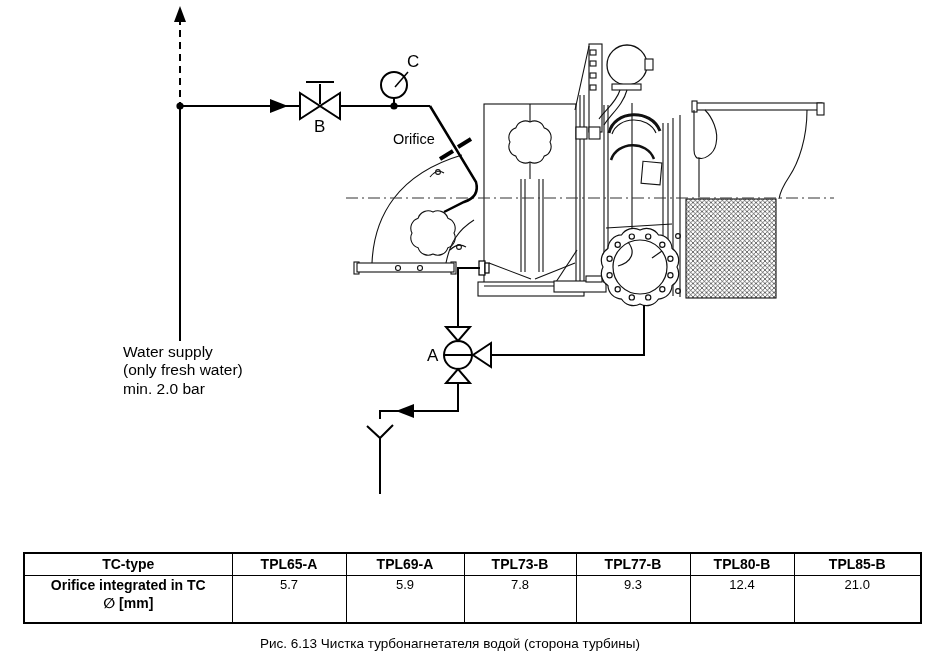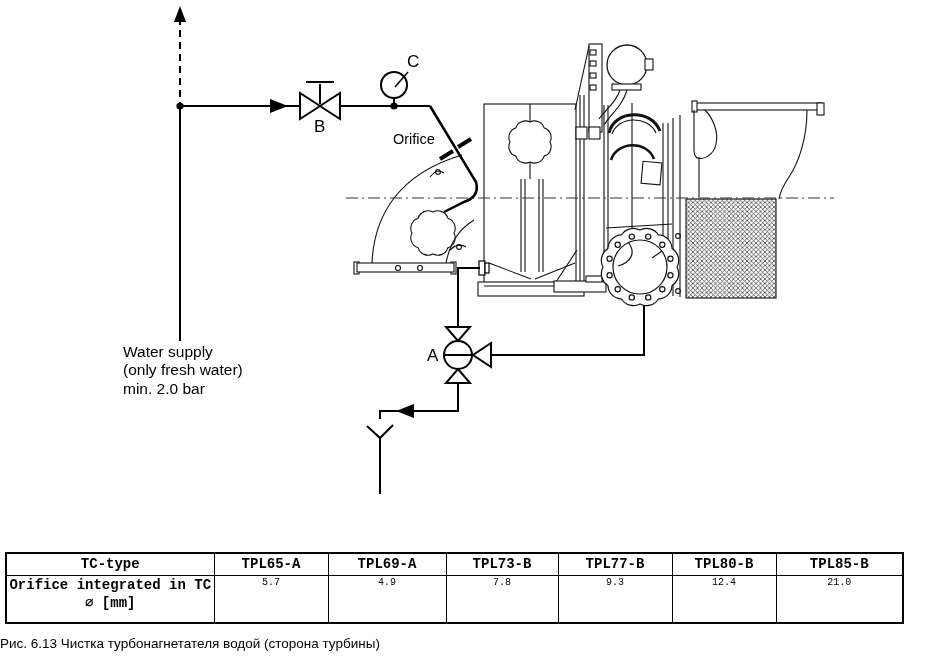--- a/index.html
+++ b/index.html
@@ -1,25 +1,25 @@
 <!DOCTYPE html>
 <html><head>
 <meta charset="utf-8">
 <style>
   html,body{margin:0;padding:0;background:#fff;}
   body{font-family:"Liberation Sans","DejaVu Sans",sans-serif;color:#000;}
   .stage{position:relative;width:938px;height:668px;background:#fff;overflow:hidden;}
   .stage svg{position:absolute;left:0;top:0;}
-  .spec-table{position:absolute;left:5px;top:552px;width:897px;border-collapse:collapse;table-layout:fixed;font-family:Liberation Mono, monospace;}
+  .spec-table{position:absolute;left:23px;top:552px;width:897px;border-collapse:collapse;table-layout:fixed;}
   .spec-table th,.spec-table td{border:1.5px solid #000;padding:0;text-align:center;font-size:14px;line-height:1.25;}
   .spec-table{border:2px solid #000;}
   .spec-table thead th{height:21px;font-weight:bold;vertical-align:middle;}
-  .spec-table tbody td{height:45px;vertical-align:top;font-size:10px;padding-top:1px;}
+  .spec-table tbody td{height:45px;vertical-align:top;font-size:13px;padding-top:1px;}
   .spec-table td.rowlabel{font-weight:bold;font-size:14px;vertical-align:top;}
-  .caption{position:absolute;left:0;top:636px;width:900px;font-size:13.5px;color:#000;}
+  .caption{position:absolute;left:0;top:636px;width:900px;text-align:center;font-size:13.5px;color:#000;}
 </style>
 </head>
 <body>
 
 <div class="stage">
 
 <svg width="938" height="540" viewBox="0 0 938 540">
   <defs>
     <pattern id="hatch" width="4.5" height="4.5" patternUnits="userSpaceOnUse">
       <path d="M0,4.5 L4.5,0 M0,0 L4.5,4.5" stroke="#111" stroke-width="0.6" fill="none"></path>
@@ -223,21 +223,21 @@
       <th>TPL85-B</th>
     </tr>
   </thead>
   <tbody>
     <tr>
       <td class="rowlabel">
         <div>Orifice integrated in TC</div>
         <div>∅ [mm]</div>
       </td>
       <td>5.7</td>
-      <td>4.9</td>
+      <td>5.9</td>
       <td>7.8</td>
       <td>9.3</td>
       <td>12.4</td>
       <td>21.0</td>
     </tr>
   </tbody>
 </table>
 
 <div class="caption">Рис. 6.13 Чистка турбонагнетателя водой (сторона турбины)</div>
 

